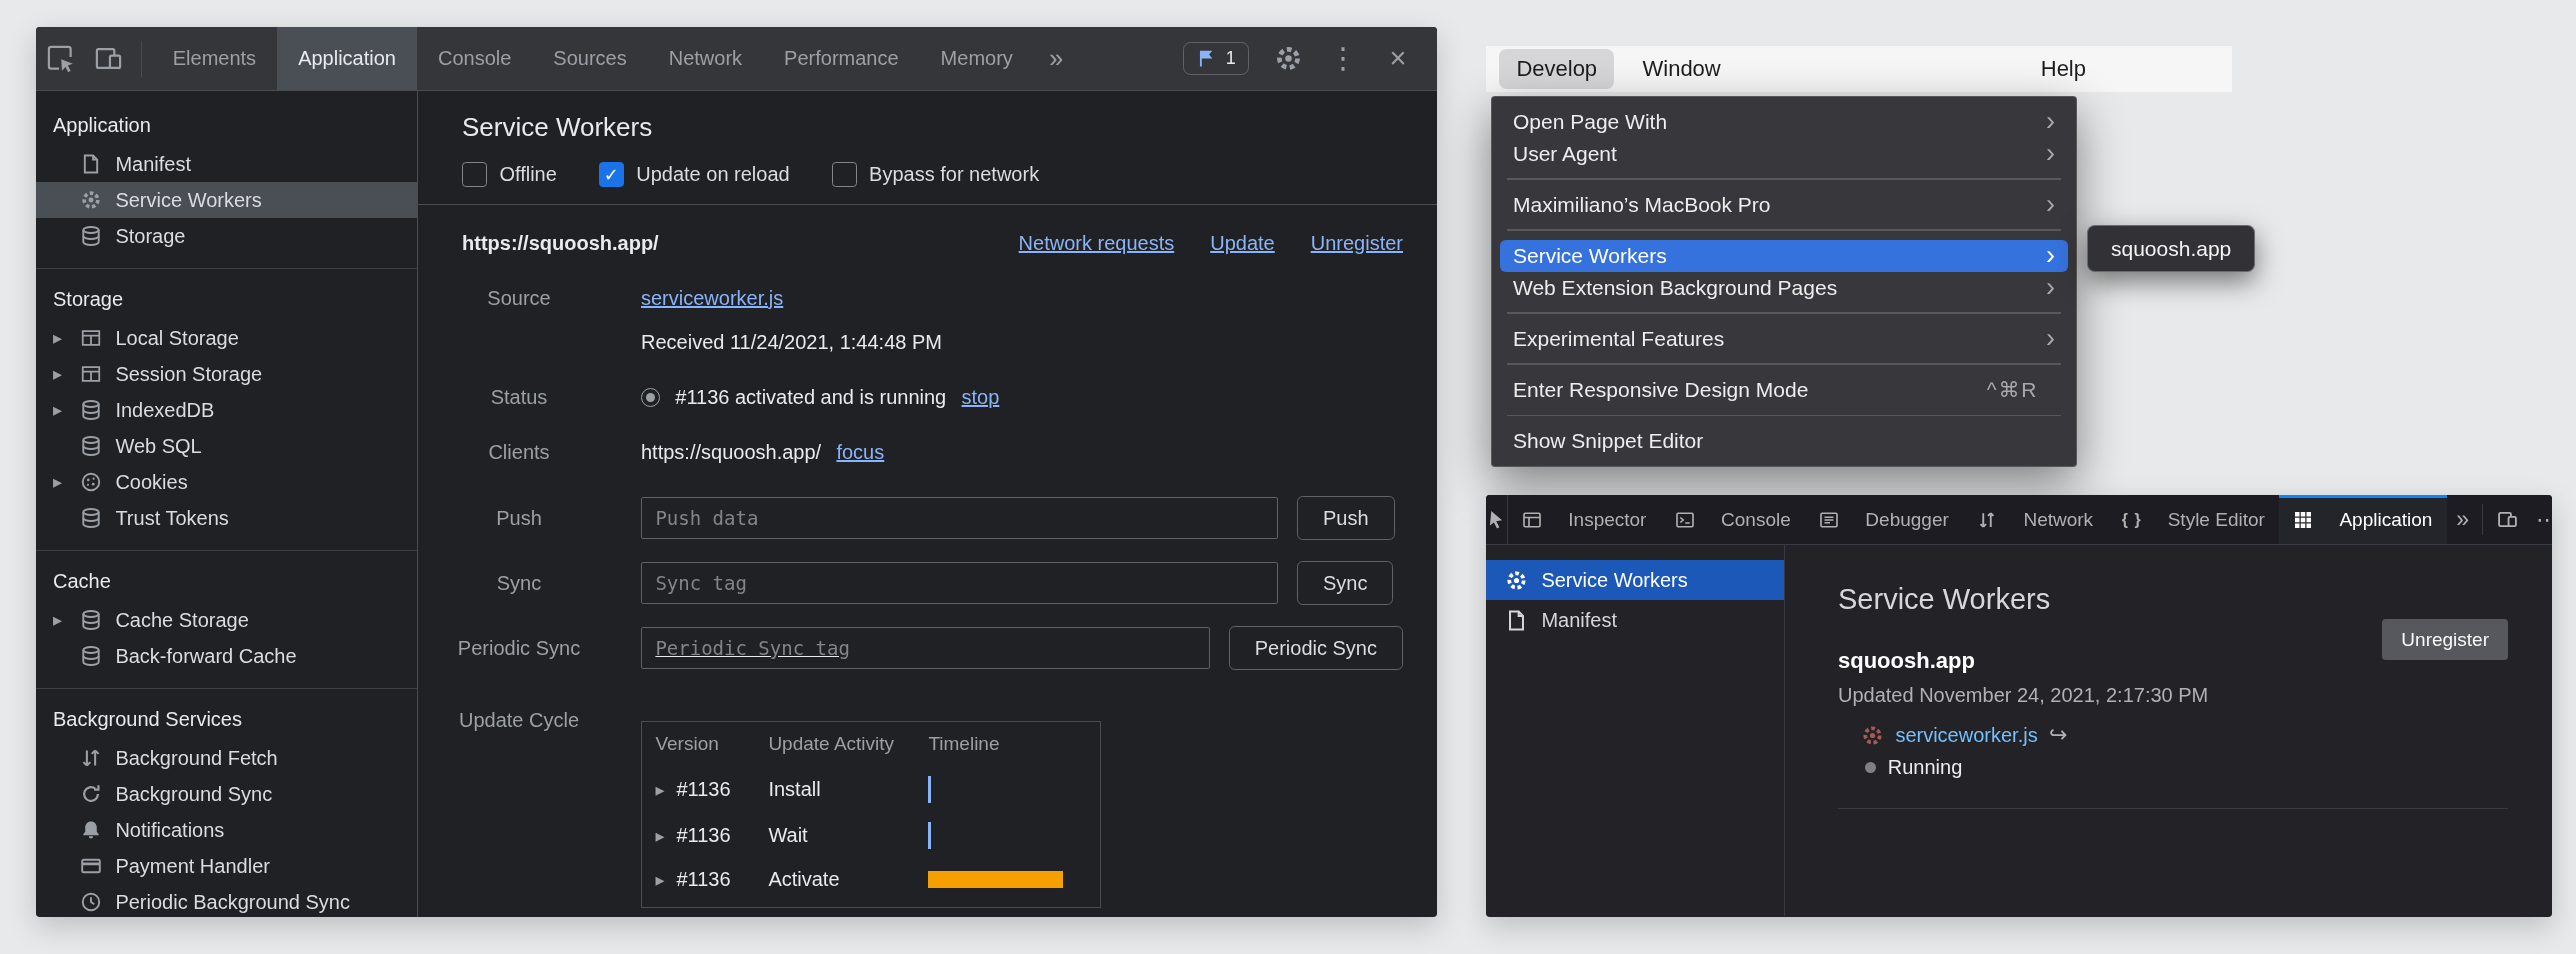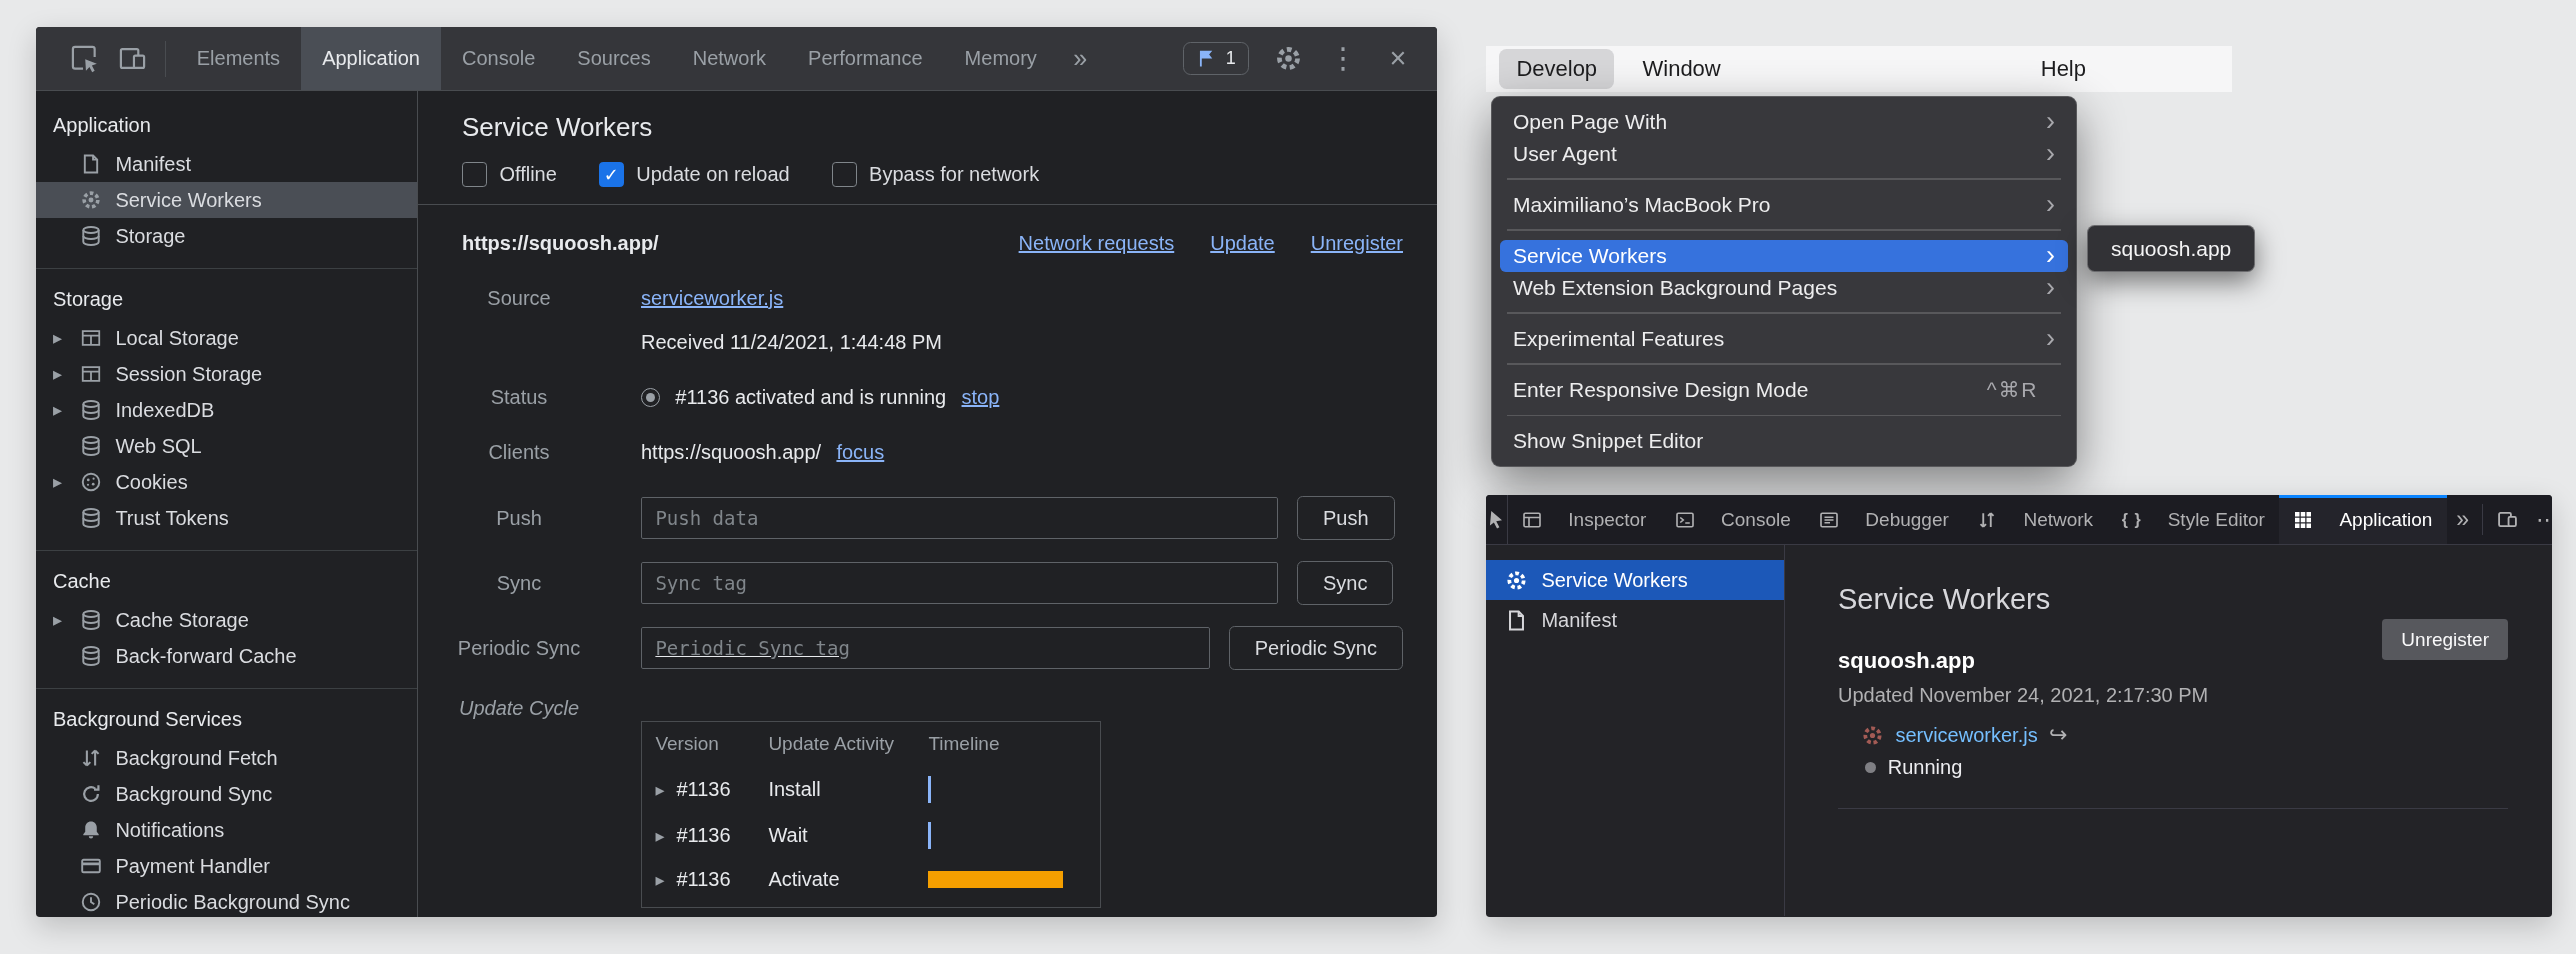--- a/index.html
+++ b/index.html
@@ -16,21 +16,21 @@
   *{margin:0;padding:0;box-sizing:border-box;}
   html,body{width:2576px;height:954px;}
   body{background:#e8e9ea;font-family:"Liberation Sans","DejaVu Sans",sans-serif;position:relative;overflow:hidden;cursor:default;color:#202020;}
   [data-interactable="true"]{cursor:pointer;}
   svg{display:block;}
   .ic{display:inline-flex;align-items:center;justify-content:center;flex-shrink:0;}
   .ic svg{width:100%;height:100%;}
 
   
   .chrome{position:absolute;left:36px;top:27px;width:1401px;height:890px;background:var(--chrome-bg);color:var(--chrome-text);font-size:20px;border-radius:3.8px;overflow:hidden;box-shadow:0 9.5px 29px rgba(0,0,0,.18);}
-  .ct{height:64px;background:var(--chrome-toolbar);border-bottom:1px solid var(--chrome-border);display:flex;align-items:center;padding-left:25px;}
+  .ct{height:64px;background:var(--chrome-toolbar);border-bottom:1px solid var(--chrome-border);display:flex;align-items:center;padding-left:1px;}
   .ct-icn{width:34px;height:34px;color:var(--chrome-dim);margin:0 6.7px;display:flex;align-items:center;justify-content:center;}
   .ct-icn svg{width:29px;height:29px;}
   .ct-icn.txt{font-size:29px;line-height:1;}
   .ct-vsep{width:1px;height:36px;background:var(--chrome-border);margin:0 9.5px;flex-shrink:0;}
   .ct-tab{height:100%;display:flex;align-items:center;padding:0 21px;color:var(--chrome-dim);white-space:nowrap;}
   .ct-tab.sel{background:var(--chrome-selected);color:var(--chrome-text);}
   .ct-tab.more{font-size:25px;padding:0 15.3px;}
   .ct-right{margin-left:auto;display:flex;align-items:center;padding-right:15.3px;gap:7.6px;}
   .ct-badge{display:flex;align-items:center;gap:8.6px;border:1px solid #5f6368;border-radius:7.6px;padding:4.8px 12.4px;margin-right:7.6px;}
   .ct-badge .ic{width:21px;height:21px;color:var(--chrome-link);}
@@ -55,21 +55,21 @@
   .cb.on{background:var(--chrome-accent);border-color:var(--chrome-accent);}
   .cb.on::after{content:"✓";position:absolute;inset:0;display:flex;align-items:center;justify-content:center;color:#fff;font-size:18px;font-weight:bold;}
   .c-div{border-bottom:1px solid var(--chrome-border);}
   .origin-row{display:flex;align-items:baseline;margin:27px 34px 0 44px;}
   .origin{font-weight:bold;}
   .origin-links{margin-left:auto;display:flex;gap:36px;}
   .lnk{color:var(--chrome-link);text-decoration:underline;white-space:nowrap;}
   .frow{display:flex;align-items:center;margin-top:32px;padding-right:34px;}
   .frow.tight{margin-top:21px;}
   .frow.top{align-items:flex-start;margin-top:23px;}
-  .frow.top .flabel{margin-top:4px;font-style:italic;}
+  .frow.top .flabel{margin-top:16px;}
   .flabel{width:202px;text-align:center;margin-right:21px;color:var(--chrome-dim);flex-shrink:0;}
   .fval{display:flex;align-items:center;gap:15.3px;color:var(--chrome-text);}
   .ring{width:19px;height:19px;border:1.9px solid var(--chrome-dim);border-radius:50%;position:relative;flex-shrink:0;}
   .ring::after{content:"";position:absolute;inset:3.8px;border-radius:50%;background:var(--chrome-dim);}
   .c-input{width:637px;height:42px;background:var(--chrome-bg);border:1px solid #5f6368;border-radius:1.9px;color:var(--chrome-text);padding:0 13.4px;font-family:"DejaVu Sans Mono",monospace;font-size:19px;outline:none;}
   .c-input::placeholder{color:#80868b;}
   .c-input.short{width:640px;text-decoration:underline;}
   .cbtn{margin-left:19px;height:44px;padding:0 25px;background:var(--chrome-bg);border:1px solid #5f6368;border-radius:5.7px;color:#dadce0;font-size:20px;font-family:inherit;white-space:nowrap;}
   .uc-table{width:460px;border:1px solid var(--chrome-border);padding-bottom:15.3px;margin-top:28px;}
   .uc-head{display:flex;color:var(--chrome-dim);font-size:19px;padding:11.4px 0 1.9px 13.4px;}
@@ -83,21 +83,21 @@
   .bar{display:none;width:135px;height:17px;background:var(--timeline-orange);}
   .bar.show{display:block;}
 
   
   .menubar{position:absolute;left:1486px;top:46px;width:746px;height:46px;background:var(--safari-menubar);display:flex;align-items:center;font-size:22px;color:#1d1d1f;}
   .mb-item{padding:6.7px 17px;border-radius:7.6px;white-space:nowrap;}
   .mb-item.active{background:#d6d6d8;}
   .mb-develop{margin-left:13.4px;}
   .mb-window{margin-left:11.4px;}
   .mb-help{margin-left:286px;}
-  .smenu{position:absolute;left:1491px;top:96px;width:586px;background:var(--safari-menu-bg);border:1px solid rgba(255,255,255,.16);border-radius:9px;padding:8.6px 0;box-shadow:0 17px 48px rgba(0,0,0,.45);color:var(--safari-text);font-size:21px;}
+  .smenu{position:absolute;left:1491px;top:96px;width:586px;background:var(--safari-menu-bg);border:1px solid rgba(255,255,255,.16);border-radius:4px;padding:8.6px 0;box-shadow:0 17px 48px rgba(0,0,0,.45);color:var(--safari-text);font-size:21px;}
   .sm-item{height:32px;display:flex;align-items:center;margin:0 7.6px;padding:0 13.4px;border-radius:5.7px;}
   .sm-item.sel{background:var(--safari-highlight);color:#fff;}
   .sm-label{flex:1;white-space:nowrap;}
   .sm-short{color:var(--safari-dim);margin-right:7.6px;letter-spacing:1.9px;}
   .sm-chev{visibility:hidden;color:var(--safari-dim);font-size:27px;line-height:1;}
   .sm-chev::before{content:"›";}
   .sm-chev.show{visibility:visible;}
   .sm-item.sel .sm-chev{color:#fff;}
   .sm-item.sep{height:1.9px;background:rgba(255,255,255,.16);margin:8.6px 15.3px;padding:0;pointer-events:none;border-radius:0;}
   .stooltip{position:absolute;left:2087px;top:225px;background:#323236;border:1px solid rgba(255,255,255,.28);border-radius:7.6px;padding:10.5px 23px;color:#f4f4f5;font-size:21px;box-shadow:0 9.5px 27px rgba(0,0,0,.5);white-space:nowrap;}

